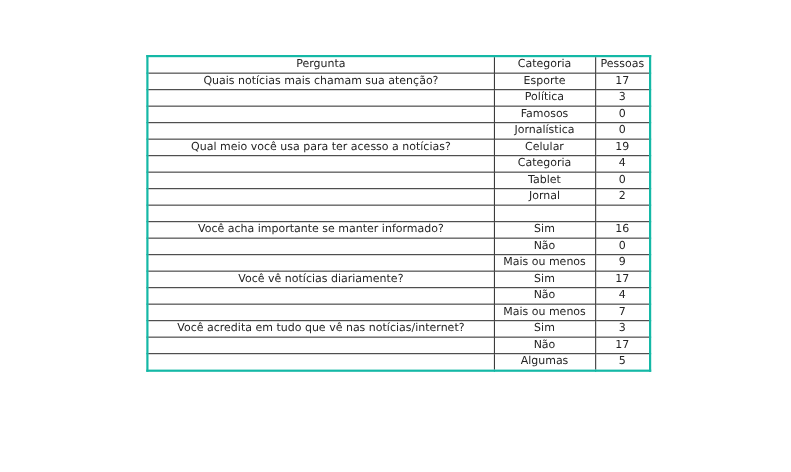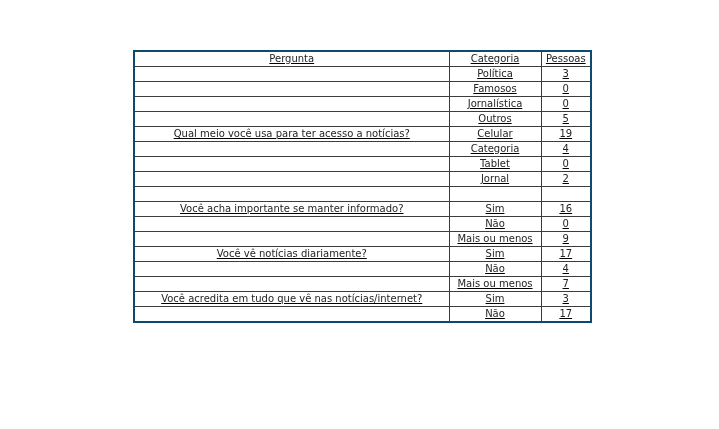--- a/index.html
+++ b/index.html
@@ -10,22 +10,21 @@
     position: relative;
     font-family: "DejaVu Sans", sans-serif;
     overflow: hidden;
   }
   table.survey-table {
     position: absolute;
     left: 133px;
     top: 50px;
     border-collapse: collapse;
     table-layout: fixed;
-    border: 2px solid #0c4a6e;
-    text-decoration: underline;
+    border: 2px solid #14b8a6;
   }
   table.survey-table th,
   table.survey-table td {
     border: 1px solid #3c3c3c;
     font-weight: normal;
     font-size: 10px;
     line-height: 14px;
     color: #242424;
     text-align: center;
     vertical-align: middle;
@@ -49,38 +48,38 @@
   </colgroup>
   <thead>
     <tr>
       <th>Pergunta</th>
       <th>Categoria</th>
       <th>Pessoas</th>
     </tr>
   </thead>
   <tbody id="table-body">
       <tr>
+        <td>Quais notícias mais chamam sua atenção?</td>
+        <td>Esporte</td>
+        <td>17</td>
+      </tr>
+      <tr>
         <td></td>
         <td>Política</td>
         <td>3</td>
       </tr>
       <tr>
         <td></td>
         <td>Famosos</td>
         <td>0</td>
       </tr>
       <tr>
         <td></td>
         <td>Jornalística</td>
         <td>0</td>
-      </tr>
-      <tr>
-        <td></td>
-        <td>Outros</td>
-        <td>5</td>
       </tr>
       <tr>
         <td>Qual meio você usa para ter acesso a notícias?</td>
         <td>Celular</td>
         <td>19</td>
       </tr>
       <tr>
         <td></td>
         <td>Categoria</td>
         <td>4</td>
@@ -133,14 +132,19 @@
       <tr>
         <td>Você acredita em tudo que vê nas notícias/internet?</td>
         <td>Sim</td>
         <td>3</td>
       </tr>
       <tr>
         <td></td>
         <td>Não</td>
         <td>17</td>
       </tr>
+      <tr>
+        <td></td>
+        <td>Algumas</td>
+        <td>5</td>
+      </tr>
     </tbody>
 </table>
 
 </body></html>

